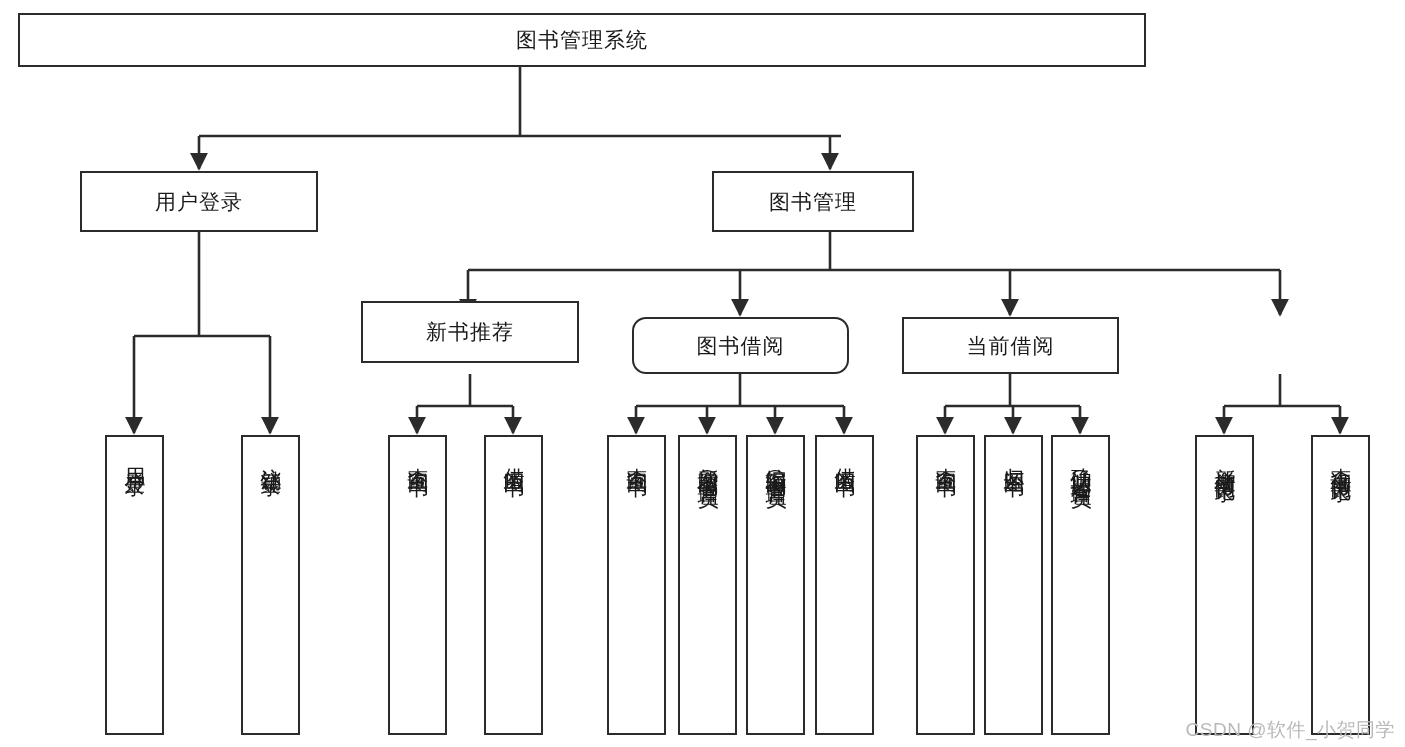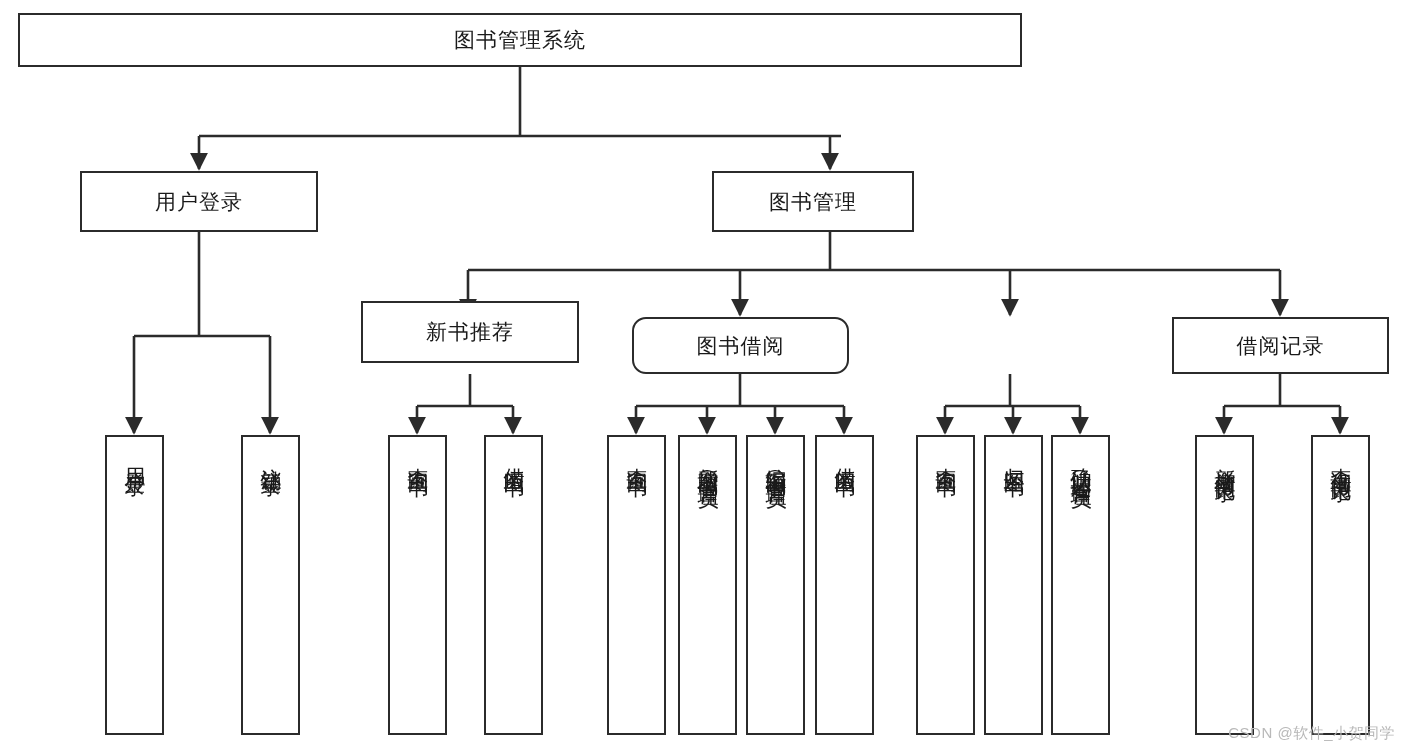--- a/index.html
+++ b/index.html
@@ -53,21 +53,21 @@
     white-space: nowrap;
     color: #1a1a1a;
   }
   .h-label {
     white-space: nowrap;
   }
   #watermark {
     position: absolute;
     right: 10px;
     bottom: 4px;
-    font-size: 15px;
+    font-size: 19px;
     color: #b9b9b9;
     white-space: nowrap;
     letter-spacing: 0.5px;
   }
 </style>
 </head>
 <body>
 
 <div id="canvas">
 
@@ -114,39 +114,39 @@
       <path d="M 1013 406 L 1013 433" marker-end="url(#arrow)"></path>
       <path d="M 1080 406 L 1080 433" marker-end="url(#arrow)"></path>
 
       <path d="M 1280 374 L 1280 406"></path>
       <path d="M 1224 406 L 1340 406"></path>
       <path d="M 1224 406 L 1224 433" marker-end="url(#arrow)"></path>
       <path d="M 1340 406 L 1340 433" marker-end="url(#arrow)"></path>
     </g>
   </svg>
 
-  <div class="node h-node" style="left:18px; top:13px; width:1004px; height:54px;">
+  <div class="node h-node" style="left:18px; top:13px; width:1128px; height:54px;">
     <span class="h-label">图书管理系统</span>
   </div>
 
   <div class="node h-node" style="left:80px; top:171px; width:238px; height:61px;">
     <span class="h-label">用户登录</span>
   </div>
   <div class="node h-node" style="left:712px; top:171px; width:202px; height:61px;">
     <span class="h-label">图书管理</span>
   </div>
 
   <div class="node h-node" style="left:361px; top:301px; width:218px; height:62px;">
     <span class="h-label">新书推荐</span>
   </div>
   <div class="node h-node" style="left:632px; top:317px; width:217px; height:57px;border-radius:14px;">
     <span class="h-label">图书借阅</span>
   </div>
-  <div class="node h-node" style="left:1172px; top:317px; width:217px; height:57px;">
-    <span class="h-label">借阅记录</span>
+  <div class="node h-node" style="left:902px; top:317px; width:217px; height:57px;">
+    <span class="h-label">当前借阅</span>
   </div>
 
   <div class="node v-node" style="left:105px; top:435px; width:59px; height:300px;">
     <span class="v-label">用户登录</span>
   </div>
   <div class="node v-node" style="left:241px; top:435px; width:59px; height:300px;">
     <span class="v-label">注销登录</span>
   </div>
 
   <div class="node v-node" style="left:388px; top:435px; width:59px; height:300px;">

